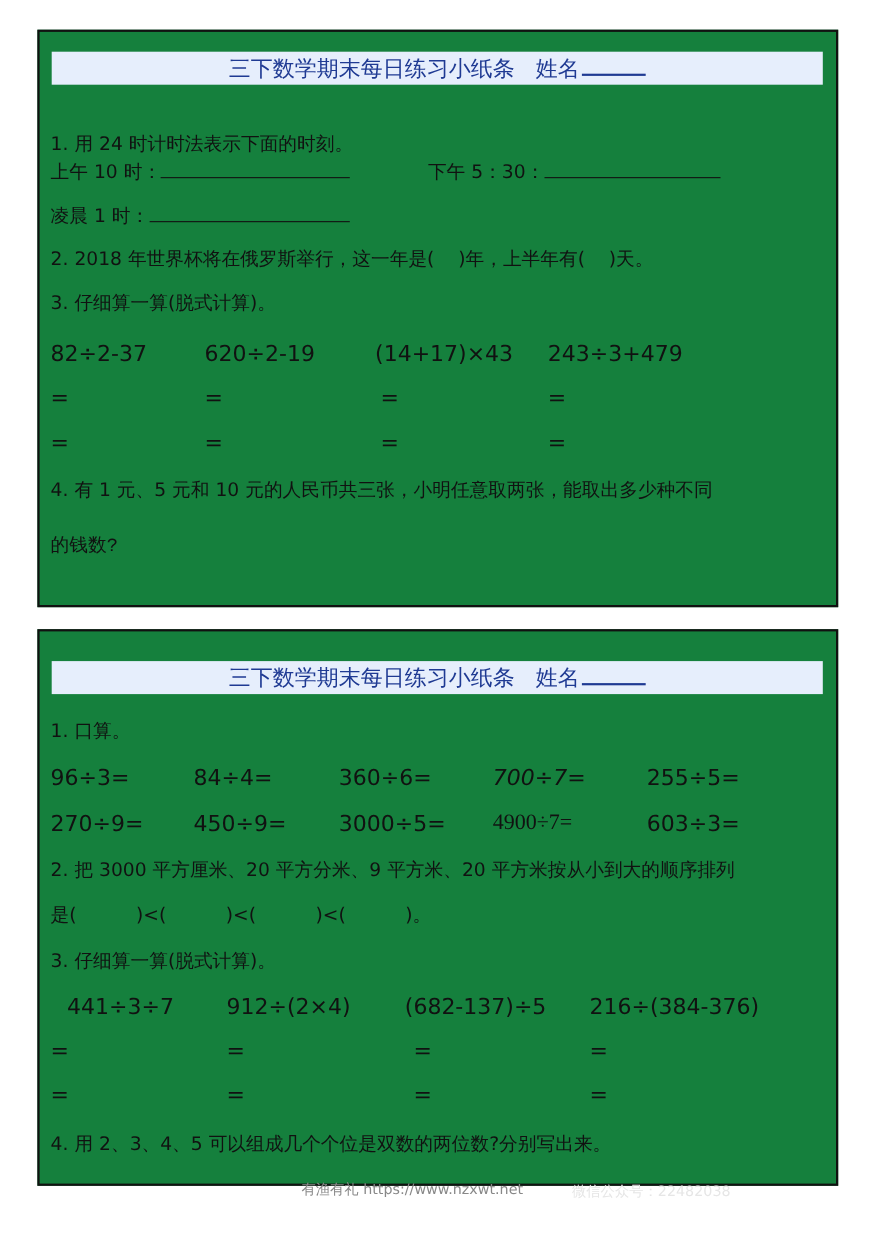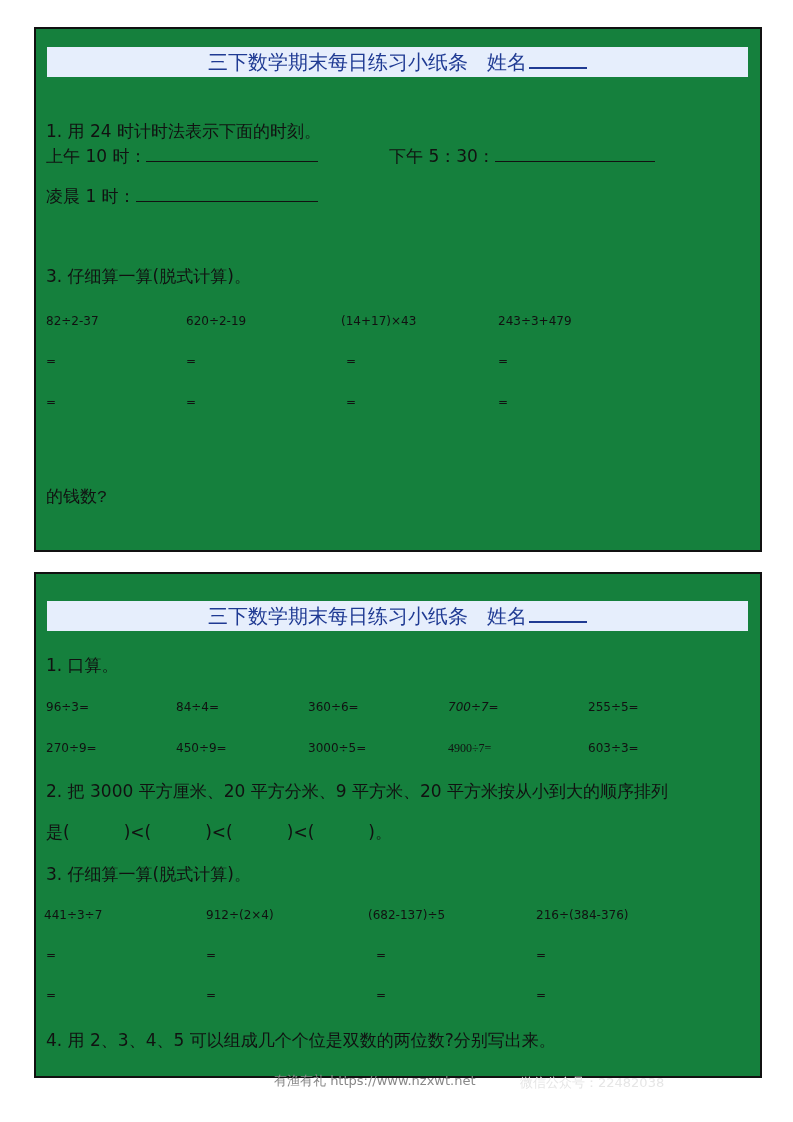--- a/index.html
+++ b/index.html
@@ -20,59 +20,61 @@
     font-size: 20px; line-height: 30px; text-align: center;
     white-space: pre;
   }
   .titlebar .name-blank { display: inline-block; width: 58px; border-bottom: 2px solid #1f3a93; height: 20px; vertical-align: baseline; margin-left: 2px;}
   .line {
     position: absolute; left: 10px; font-size: 17px; white-space: pre; line-height: 22px;
   }
   .blank-line {
     display: inline-block; border-bottom: 1.5px solid #111; height: 16px; vertical-align: baseline;
   }
-  .cell { position: absolute; font-size: 12px; white-space: pre; line-height: 22px; }
+  .cell { position: absolute; font-size: 20px; white-space: pre; line-height: 22px; }
   .watermark {
     position: absolute; left: 274px; top: 1072px; font-size: 13px; color: #888; white-space: pre;
   }
   .watermark-faint {
     position: absolute; left: 520px; top: 1074px; font-size: 13px; color: #e6e6e6; white-space: pre;
   }
 </style>
 </head>
 <body>
 
 <div class="card" id="card1">
   <div class="titlebar" style="top:18px;"><span>三下数学期末每日练习小纸条</span>   <span>姓名</span><span class="name-blank"></span></div>
 
   <div class="line" style="top:70px;margin-top:21px;">1. 用 24 时计时法表示下面的时刻。</div>
 
   <div class="line" style="top:116px;"><span>上午 10 时：</span><span class="blank-line" style="width:172px;"></span></div>
   <div class="line" style="top:116px; left:353px;"><span>下午 5：30：</span><span class="blank-line" style="width:160px;"></span></div>
 
   <div class="line" style="top:156px;"><span>凌晨 1 时：</span><span class="blank-line" style="width:182px;"></span></div>
 
+  <div class="line" style="top:196px;">2. 2018 年世界杯将在俄罗斯举行，这一年是(    )年，上半年有(    )天。</div>
 
   <div class="line" style="top:236px;">3. 仔细算一算(脱式计算)。</div>
 
   <div class="cell" style="top:281px; left:10px;">82÷2-37</div>
   <div class="cell" style="top:281px; left:150px;">620÷2-19</div>
   <div class="cell" style="top:281px; left:305px;">(14+17)×43</div>
   <div class="cell" style="top:281px; left:462px;">243÷3+479</div>
 
   <div class="cell" style="top:321px; left:10px;">=</div>
   <div class="cell" style="top:321px; left:150px;">=</div>
   <div class="cell" style="top:321px; left:310px;">=</div>
   <div class="cell" style="top:321px; left:462px;">=</div>
 
   <div class="cell" style="top:362px; left:10px;">=</div>
   <div class="cell" style="top:362px; left:150px;">=</div>
   <div class="cell" style="top:362px; left:310px;">=</div>
   <div class="cell" style="top:362px; left:462px;">=</div>
 
+  <div class="line" style="top:406px;">4. 有 1 元、5 元和 10 元的人民币共三张，小明任意取两张，能取出多少种不同</div>
   <div class="line" style="top:458px;font-family:Liberation Mono, monospace;">的钱数?</div>
 </div>
 
 <div class="card" id="card2">
   <div class="titlebar" style="top:27px;"><span>三下数学期末每日练习小纸条</span>   <span>姓名</span><span class="name-blank"></span></div>
 
   <div class="line" style="top:80px;">1. 口算。</div>
 
   <div class="cell" style="top:122px; left:10px;">96÷3=</div>
   <div class="cell" style="top:122px; left:140px;">84÷4=</div>
@@ -84,21 +86,21 @@
   <div class="cell" style="top:163px; left:140px;">450÷9=</div>
   <div class="cell" style="top:163px; left:272px;">3000÷5=</div>
   <div class="cell" style="top:163px; left:412px;font-family:Liberation Serif, serif;">4900÷7=</div>
   <div class="cell" style="top:163px; left:552px;">603÷3=</div>
 
   <div class="line" style="top:206px;">2. 把 3000 平方厘米、20 平方分米、9 平方米、20 平方米按从小到大的顺序排列</div>
   <div class="line" style="top:247px;">是(          )&lt;(          )&lt;(          )&lt;(          )。</div>
 
   <div class="line" style="top:289px;">3. 仔细算一算(脱式计算)。</div>
 
-  <div class="cell" style="top:330px; left:8px;text-align:right;">441÷3÷7</div>
+  <div class="cell" style="top:330px; left:25px;text-align:right;">441÷3÷7</div>
   <div class="cell" style="top:330px; left:170px;">912÷(2×4)</div>
   <div class="cell" style="top:330px; left:332px;">(682-137)÷5</div>
   <div class="cell" style="top:330px; left:500px;">216÷(384-376)</div>
 
   <div class="cell" style="top:370px; left:10px;">=</div>
   <div class="cell" style="top:370px; left:170px;">=</div>
   <div class="cell" style="top:370px; left:340px;">=</div>
   <div class="cell" style="top:370px; left:500px;">=</div>
 
   <div class="cell" style="top:410px; left:10px;">=</div>

